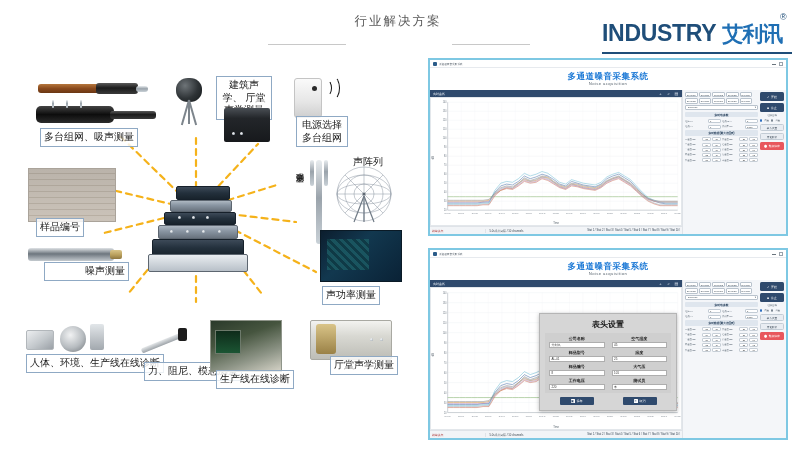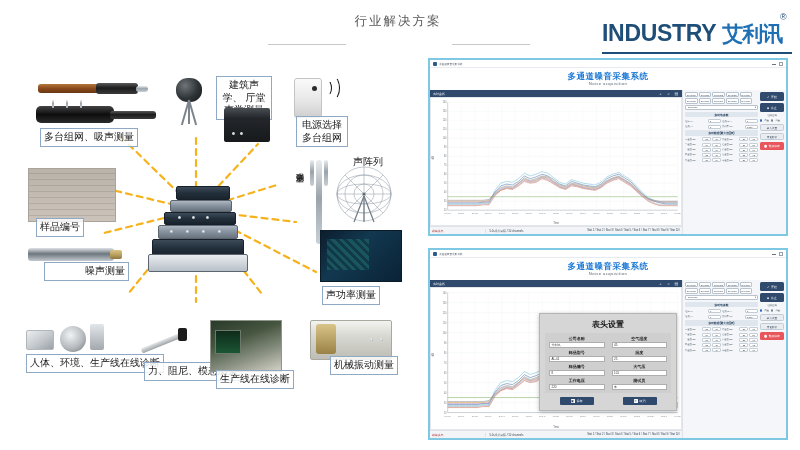--- a/index.html
+++ b/index.html
@@ -415,21 +415,21 @@
       <div class="labbench" style="left:210px; top:258px; width:72px; height:52px; border:1px solid #8f958a;"></div>
       <div class="cap" style="left:216px; top:308px;">生产线在线诊断</div>
     </div>
 
     <div class="node">
       <div class="condenser" style="left:310px; top:258px; width:82px; height:40px;"></div>
       <div style="position:absolute;left:316px;top:262px;width:20px;height:30px;border-radius:3px;
            background:linear-gradient(180deg,#d9c488,#9a8146);"></div>
       <div class="ch-knob" style="left:370px; top:276px;"></div>
       <div class="ch-knob" style="left:380px; top:276px;"></div>
-      <div class="cap" style="left:330px; top:294px;">机械振动测量</div>
+      <div class="cap" style="left:330px; top:294px;">厅堂声学测量</div>
     </div>
 
     <div class="chassis" style="left:148px; top:122px; width:108px; height:92px;">
       <div class="ch-unit ch-dark" style="left:28px; top:2px; width:54px; height:14px;"></div>
       <div class="ch-unit" style="left:22px; top:16px; width:62px; height:12px;"></div>
       <div class="ch-unit ch-dark" style="left:16px; top:28px; width:72px; height:13px;"></div>
       <div class="ch-unit" style="left:10px; top:41px; width:80px; height:14px;"></div>
       <div class="ch-unit ch-dark" style="left:4px; top:55px; width:92px; height:18px;"></div>
       <div class="ch-unit" style="left:0px; top:70px; width:100px; height:18px;
            background:linear-gradient(180deg,#e9edf0,#b8c0c8);"></div>

